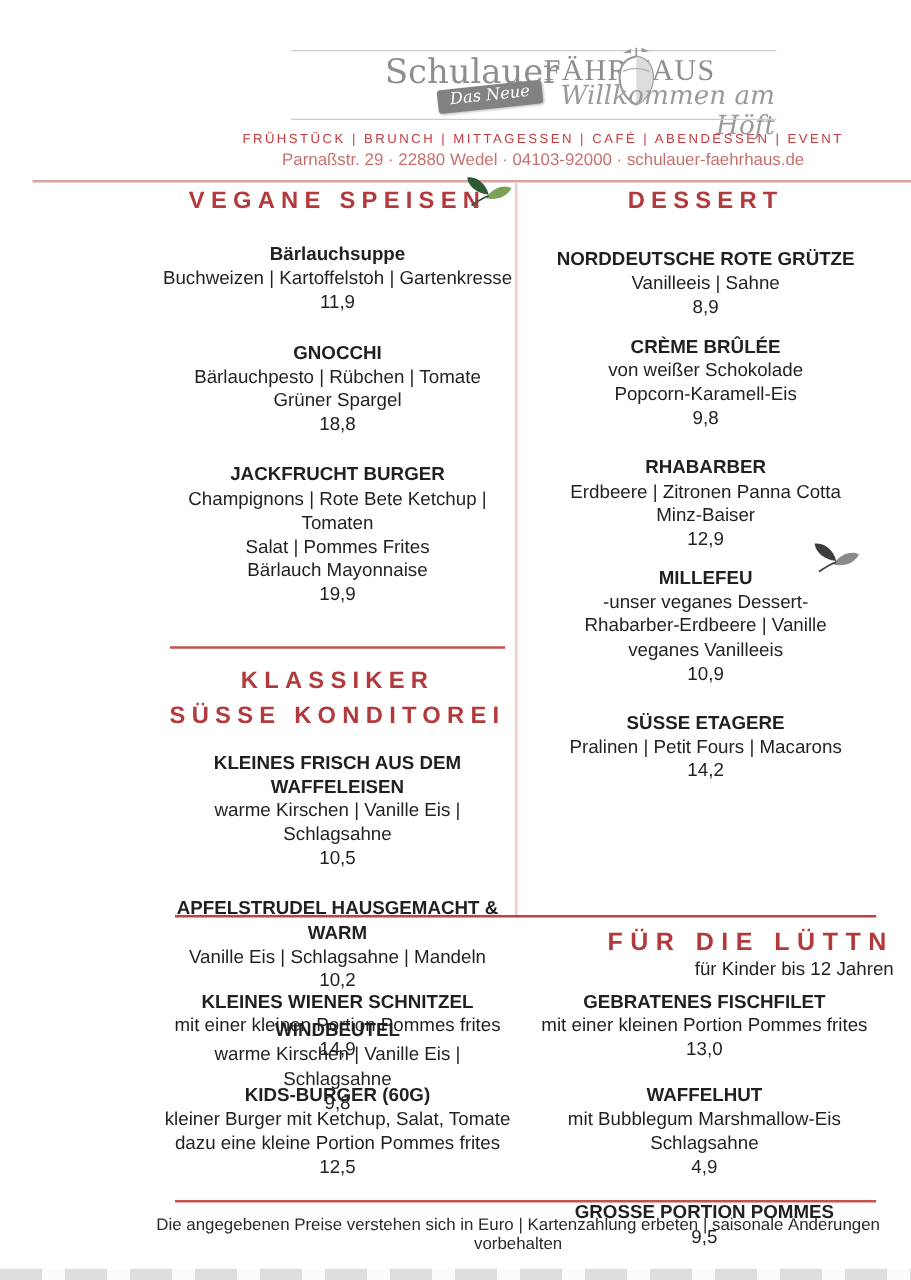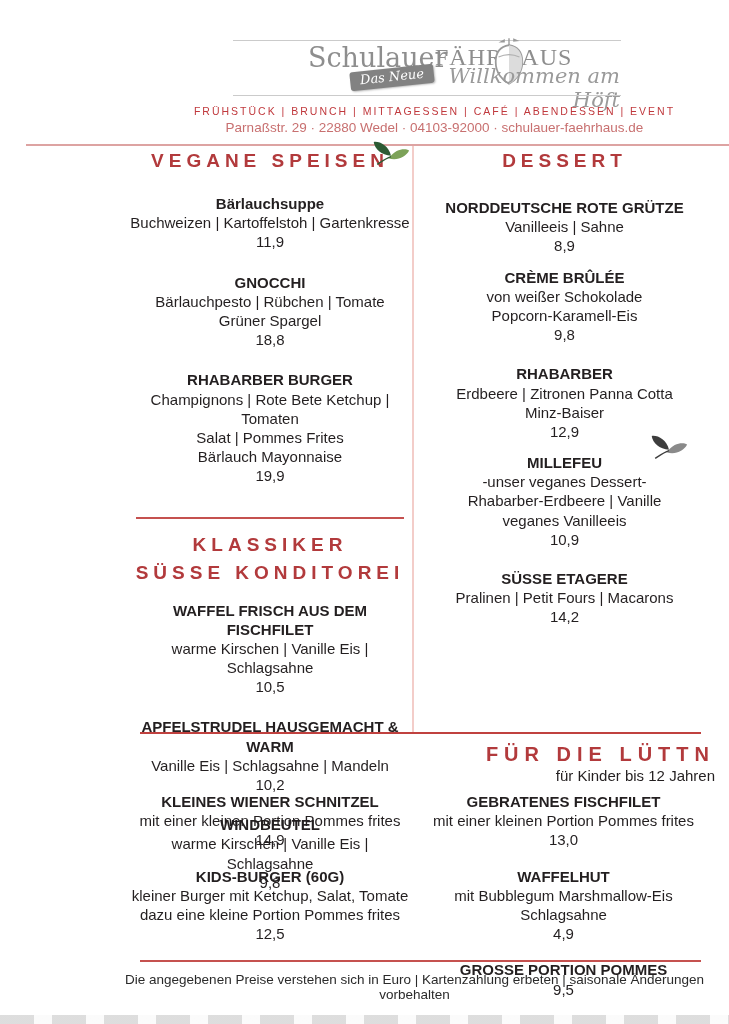--- a/index.html
+++ b/index.html
@@ -123,35 +123,35 @@
       <div class="item-desc">Buchweizen | Kartoffelstoh | Gartenkresse</div>
       <div class="item-price">11,9</div>
     </div>
     <div class="item">
       <div class="item-name">GNOCCHI</div>
       <div class="item-desc">Bärlauchpesto | Rübchen | Tomate
 Grüner Spargel</div>
       <div class="item-price">18,8</div>
     </div>
     <div class="item">
-      <div class="item-name">RHABARBER BURGER</div>
+      <div class="item-name">JACKFRUCHT BURGER</div>
       <div class="item-desc">Champignons | Rote Bete Ketchup | Tomaten
 Salat | Pommes Frites
 Bärlauch Mayonnaise</div>
       <div class="item-price">19,9</div>
     </div>
 
     <div class="redline"></div>
     <div class="sec-head kond-title">
       <div class="sec-title">KLASSIKER</div>
       <div class="sec-title">SÜSSE KONDITOREI</div>
     </div>
 
     <div class="item">
-      <div class="item-name">WAFFEL FRISCH AUS DEM FISCHFILET</div>
+      <div class="item-name">KLEINES FRISCH AUS DEM WAFFELEISEN</div>
       <div class="item-desc">warme Kirschen | Vanille Eis | Schlagsahne</div>
       <div class="item-price">10,5</div>
     </div>
     <div class="item">
       <div class="item-name">APFELSTRUDEL HAUSGEMACHT &amp; WARM</div>
       <div class="item-desc">Vanille Eis | Schlagsahne | Mandeln</div>
       <div class="item-price">10,2</div>
     </div>
     <div class="item">
       <div class="item-name">WINDBEUTEL</div>

